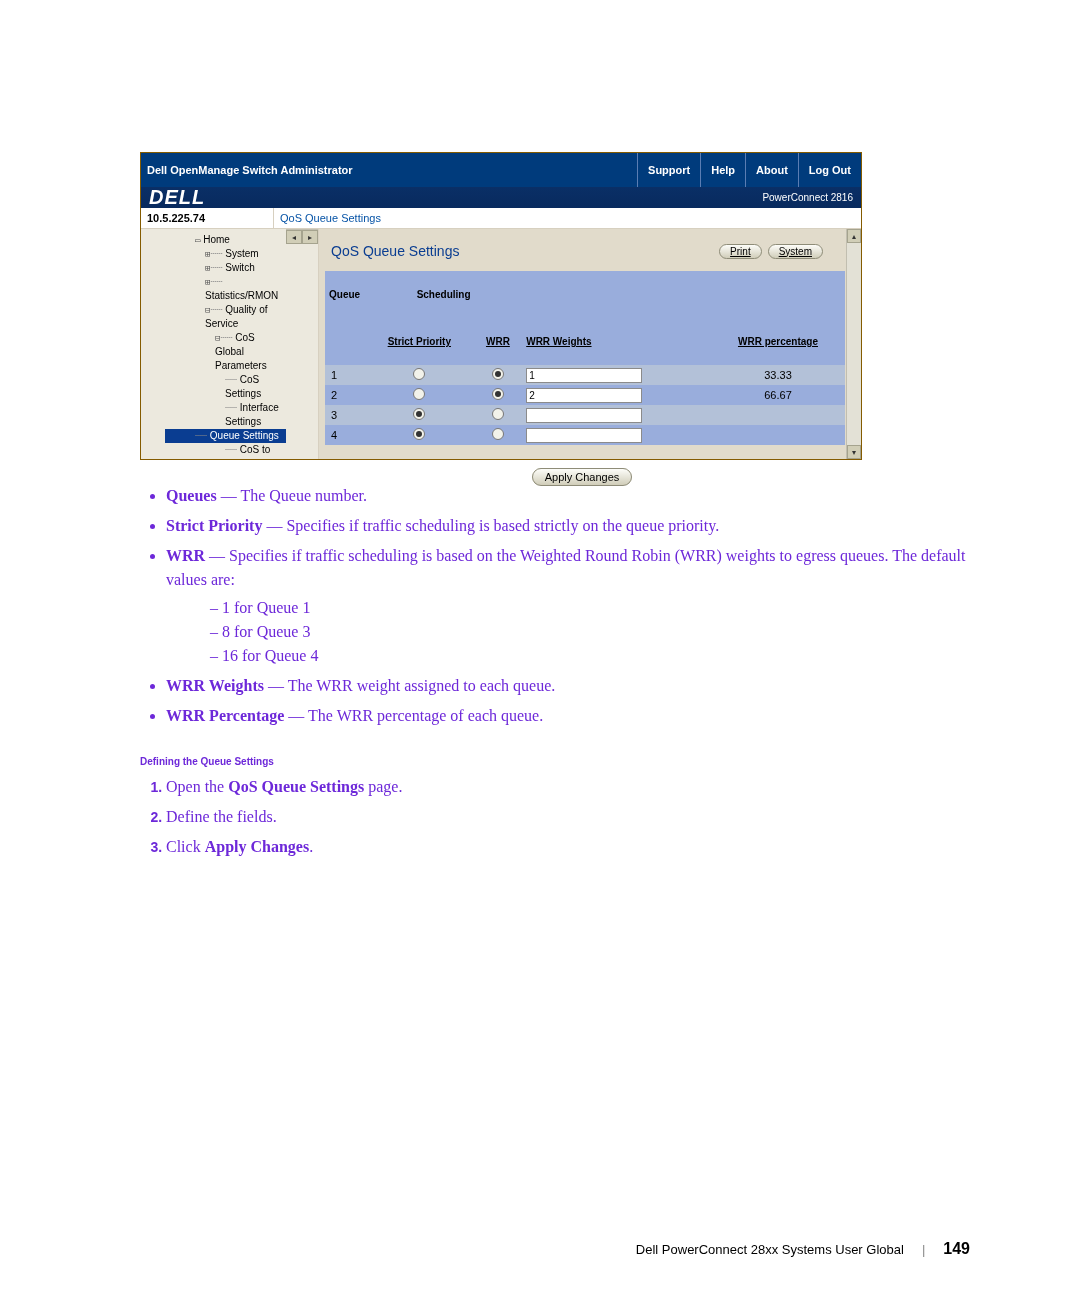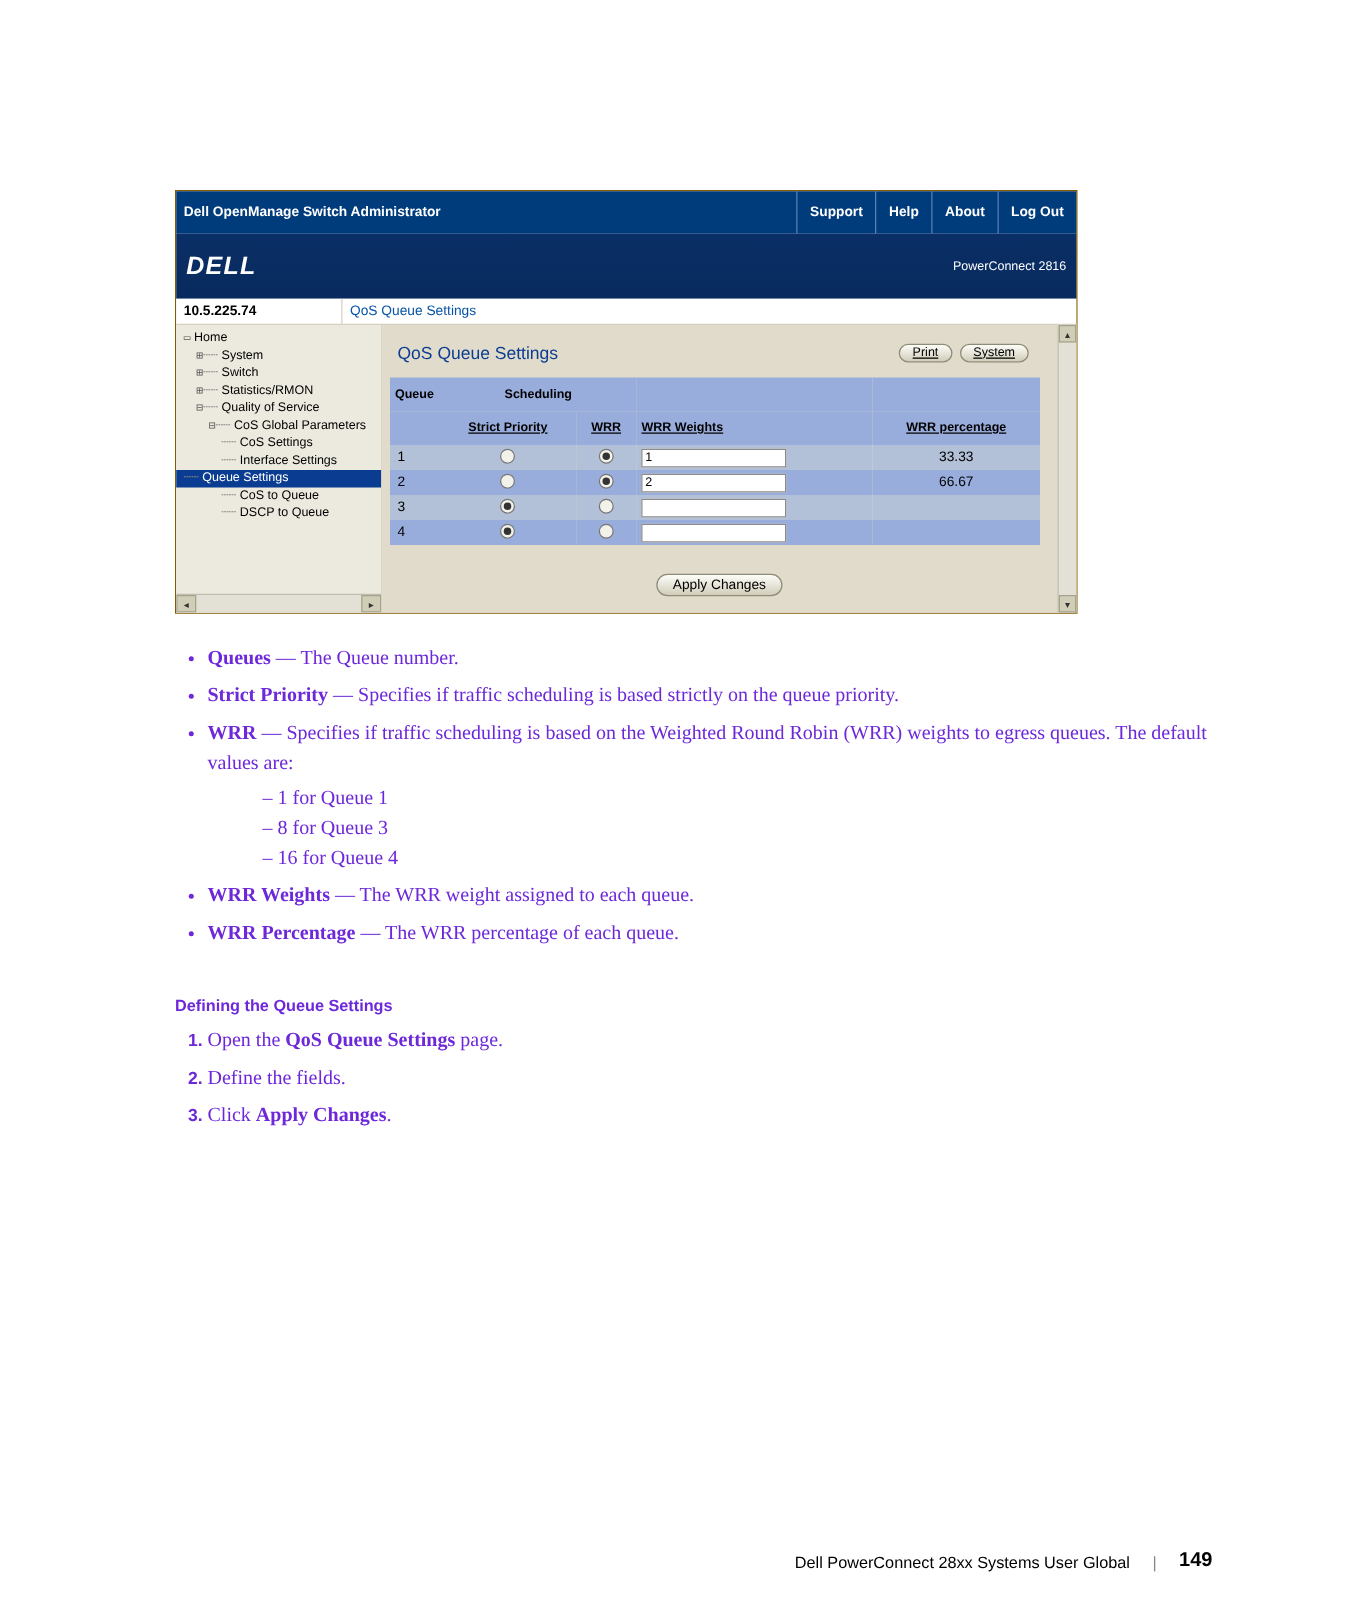--- a/index.html
+++ b/index.html
@@ -37,21 +37,21 @@
   .admin-titlebar .tbtn {
     padding: 0 10px;
     color: #fff;
     height: 100%;
     display: flex; align-items: center;
     font-weight: bold;
   }
   .admin-brandbar {
     display: flex; align-items: center;
     background: linear-gradient(#0a2f66, #082a5e);
-    height: 52px;
+    height: 21px;
     padding: 0 8px;
   }
   .admin-brandbar .brand {
     color: #fff; font-weight: 900; font-size: 20px; font-style: italic; letter-spacing: 1px;
     font-family: Arial, sans-serif;
   }
   .admin-brandbar .spacer { flex: 1; }
   .admin-brandbar .model { color: #fff; font-size: 10px; }
 
   .admin-bread {
@@ -81,21 +81,22 @@
   }
   .admin-nav {
     width: 164px;
     background: #ece9de;
     color: #000;
     font-size: 10px;
     position: relative;
     overflow: hidden;
     border-right: 1px solid #d7d0c0;
     display: flex;
-    flex-direction: column;
+    flex-direction: row;
+    padding-left: 48px;
   }
   .admin-nav .tree {
     padding: 4px 0 0 6px;
     line-height: 14px;
     flex: 1;
   }
   .admin-nav .tree .lvl1 { }
   .admin-nav .tree .lvl2 { padding-left: 10px; }
   .admin-nav .tree .lvl3 { padding-left: 20px; }
   .admin-nav .tree .lvl4 { padding-left: 30px; }
@@ -163,21 +164,21 @@
 
   .qtable {
     margin: 6px 16px 0 6px;
     border-collapse: collapse;
     color: #000;
     font-size: 11px;
     width: 520px;
   }
   .qtable th {
     font-weight: bold;
-    padding: 8px 4px;
+    padding: 18px 4px;
     font-size: 10px;
   }
   .qtable th.underline { text-decoration: underline; }
   .qtable .band1 td { background: #b3c1d8; }
   .qtable .band2 td, .qtable .bandh th { background: #99addc; }
   .qtable td { padding: 2px 4px; text-align: center; height: 16px; }
   .qtable td.qno { width: 30px; text-align: left; padding-left: 6px; }
   .qtable .rad {
     display:inline-block; width:10px; height:10px; border-radius:50%;
     border:1px solid #777; background:#f2f2ea; position:relative;
@@ -212,22 +213,22 @@
     color: #6d28d9;
     line-height: 1.5;
   }
   .doc-text ul.bul { list-style: disc; padding-left: 26px; margin: 6px 0; }
   .doc-text ul.bul > li { margin-bottom: 6px; }
   .doc-text ul.dash { list-style: none; padding-left: 44px; margin: 4px 0; }
   .doc-text ul.dash > li::before { content: "–  "; }
   .doc-heading {
     font-family: Arial, Helvetica, sans-serif;
     font-weight: bold;
-    font-size: 13px;
-    margin-top: 36px;
+    font-size: 10px;
+    margin-top: 26px;
     margin-bottom: 6px;
   }
   .doc-text ol.steps { padding-left: 26px; margin: 4px 0; }
   .doc-text ol.steps > li { margin-bottom: 6px; }
   .doc-text ol.steps > li::marker { font-weight: bold; font-family: Arial, Helvetica, sans-serif; font-size: 14px; }
 
   .footer {
     position: absolute;
     bottom: 38px;
     right: 110px;

